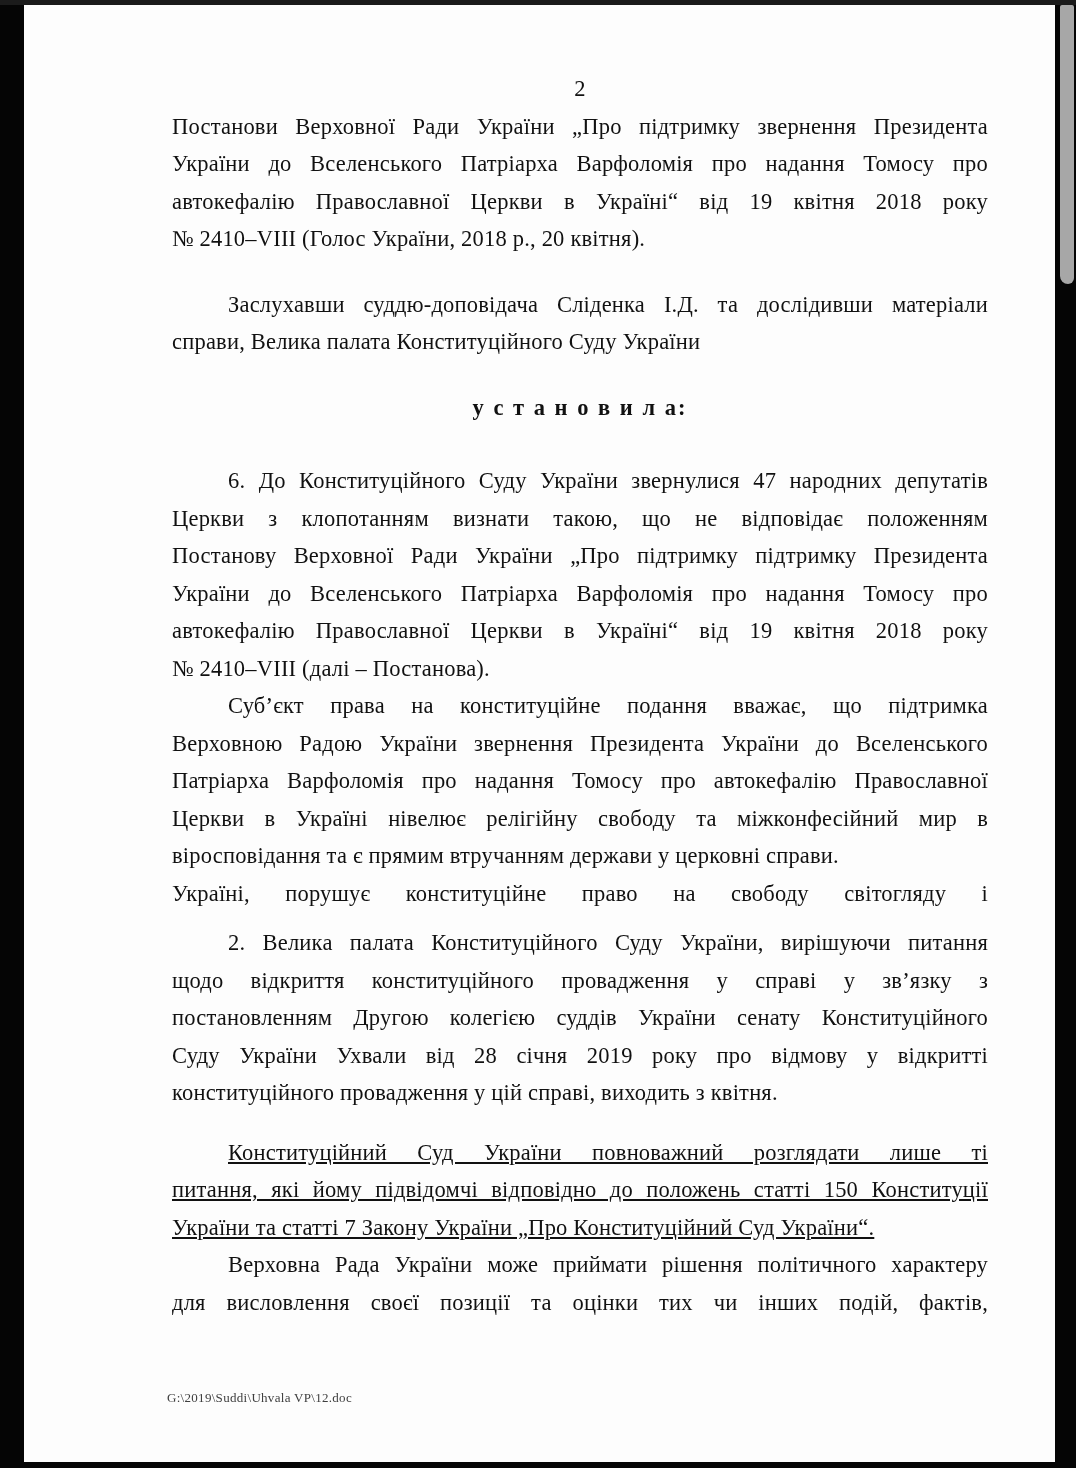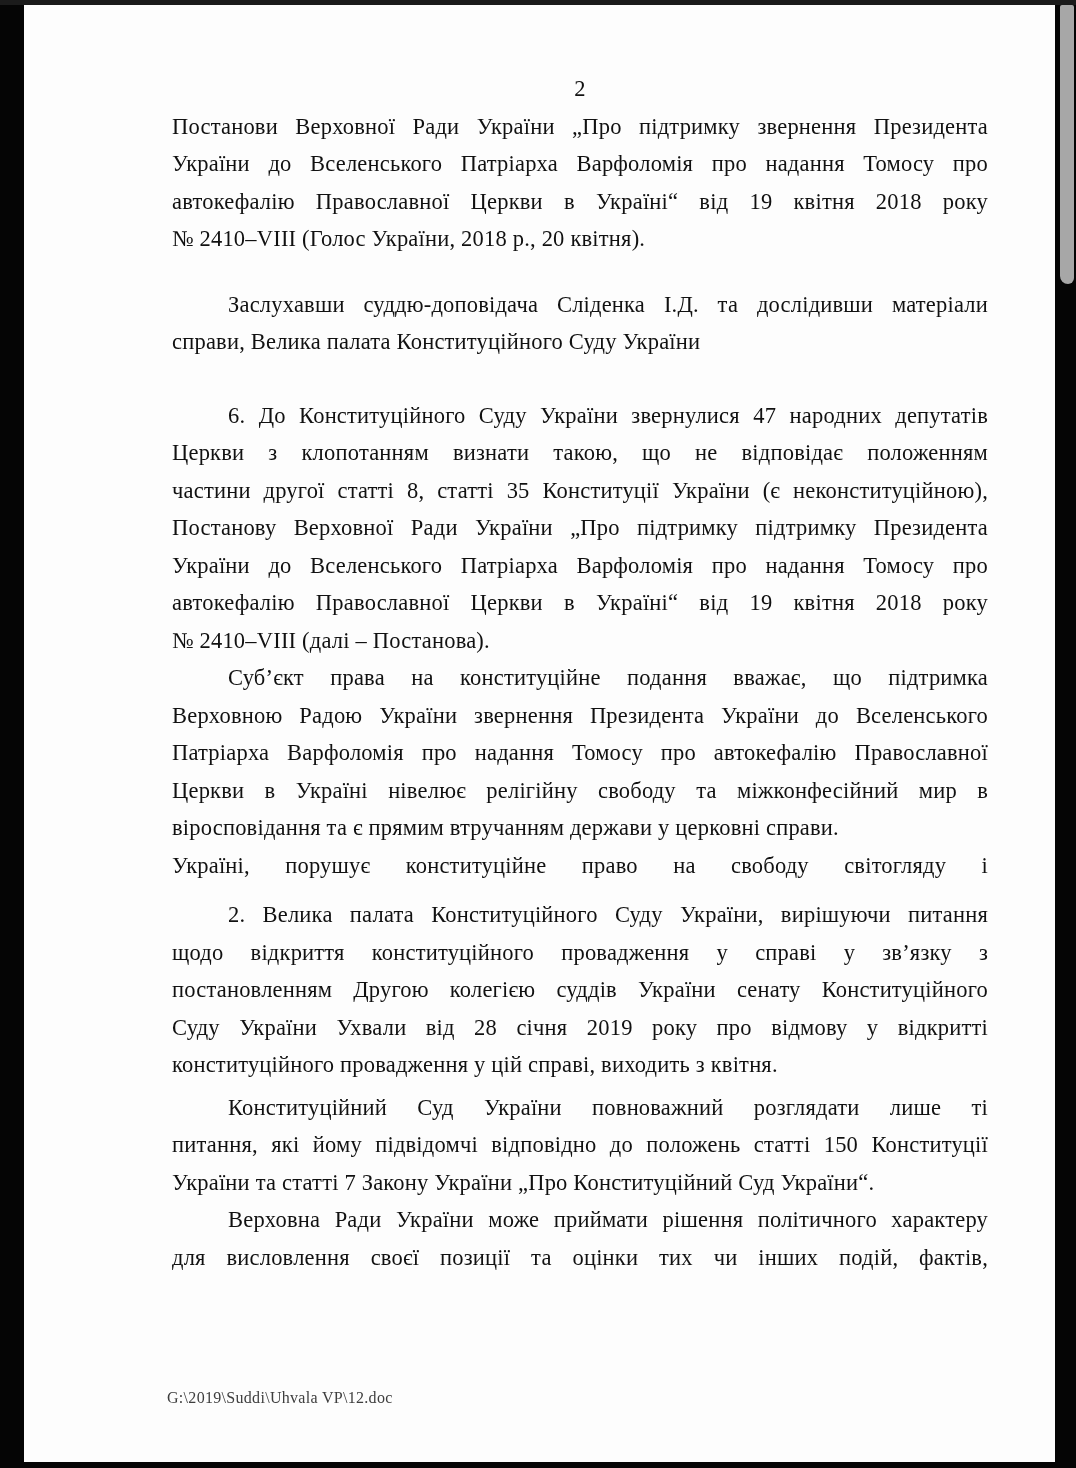--- a/index.html
+++ b/index.html
@@ -40,24 +40,24 @@
   .heading{
     font-weight:bold;
     text-align:center;
     text-align-last:center;
     margin-top:28px;
     letter-spacing:2px;
   }
   .m28{ margin-top:28px; }
   .m36{ margin-top:36px; }
   .m26{ margin-top:12px; }
-  .m5{ margin-top:5px; }
+  .m5{ margin-top:22px;text-decoration:underline; }
   .footer{
     position:absolute;left:143px;top:1386px;
-    font-size:16px;
+    font-size:13px;
     line-height:14px;
     color:#3e3e3e;
     letter-spacing:0.3px;
     filter:blur(0.4px);
     font-family:"Liberation Serif","DejaVu Serif",serif;
   }
   .scroll-track{
     position:absolute;right:0;top:0;width:21px;height:1468px;
     background:transparent;
   }
@@ -82,25 +82,25 @@
       <div class="ln">України до Вселенського Патріарха Варфоломія про надання Томосу про</div>
       <div class="ln">автокефалію Православної Церкви в Україні“ від 19 квітня 2018 року</div>
       <div class="ln last">№ 2410–VIII (Голос України, 2018 р., 20 квітня).</div>
     </div>
 
     <div class="m28">
       <div class="ln first">Заслухавши суддю-доповідача Сліденка І.Д. та дослідивши матеріали</div>
       <div class="ln last">справи, Велика палата Конституційного Суду України</div>
     </div>
 
+    <div class="heading">у с т а н о в и л а:</div>
 
     <div class="m36">
       <div class="ln first">6. До Конституційного Суду України звернулися 47 народних депутатів</div>
       <div class="ln">Церкви з клопотанням визнати такою, що не відповідає положенням</div>
-      <div class="ln">частини другої статті 8, статті 35 Конституції України (є неконституційною),</div>
       <div class="ln">Постанову Верховної Ради України „Про підтримку підтримку Президента</div>
       <div class="ln">України до Вселенського Патріарха Варфоломія про надання Томосу про</div>
       <div class="ln">автокефалію Православної Церкви в Україні“ від 19 квітня 2018 року</div>
       <div class="ln last">№ 2410–VIII (далі – Постанова).</div>
     </div>
 
     <div>
       <div class="ln first">Суб’єкт права на конституційне подання вважає, що підтримка</div>
       <div class="ln">Верховною Радою України звернення Президента України до Вселенського</div>
       <div class="ln">Патріарха Варфоломія про надання Томосу про автокефалію Православної</div>
@@ -117,21 +117,21 @@
       <div class="ln last">конституційного провадження у цій справі, виходить з квітня.</div>
     </div>
 
     <div class="m5">
       <div class="ln first">Конституційний Суд України повноважний розглядати лише ті</div>
       <div class="ln">питання, які йому підвідомчі відповідно до положень статті 150 Конституції</div>
       <div class="ln last">України та статті 7 Закону України „Про Конституційний Суд України“.</div>
     </div>
 
     <div>
-      <div class="ln first">Верховна Ради України може приймати рішення політичного характеру</div>
+      <div class="ln first">Верховна Рада України може приймати рішення політичного характеру</div>
       <div class="ln">для висловлення своєї позиції та оцінки тих чи інших подій, фактів,</div>
     </div>
 
   </div>
 
   <div class="footer">G:\2019\Suddi\Uhvala VP\12.doc</div>
 </div>
 
 <div class="scroll-track">
   <div class="scroll-thumb"></div>

